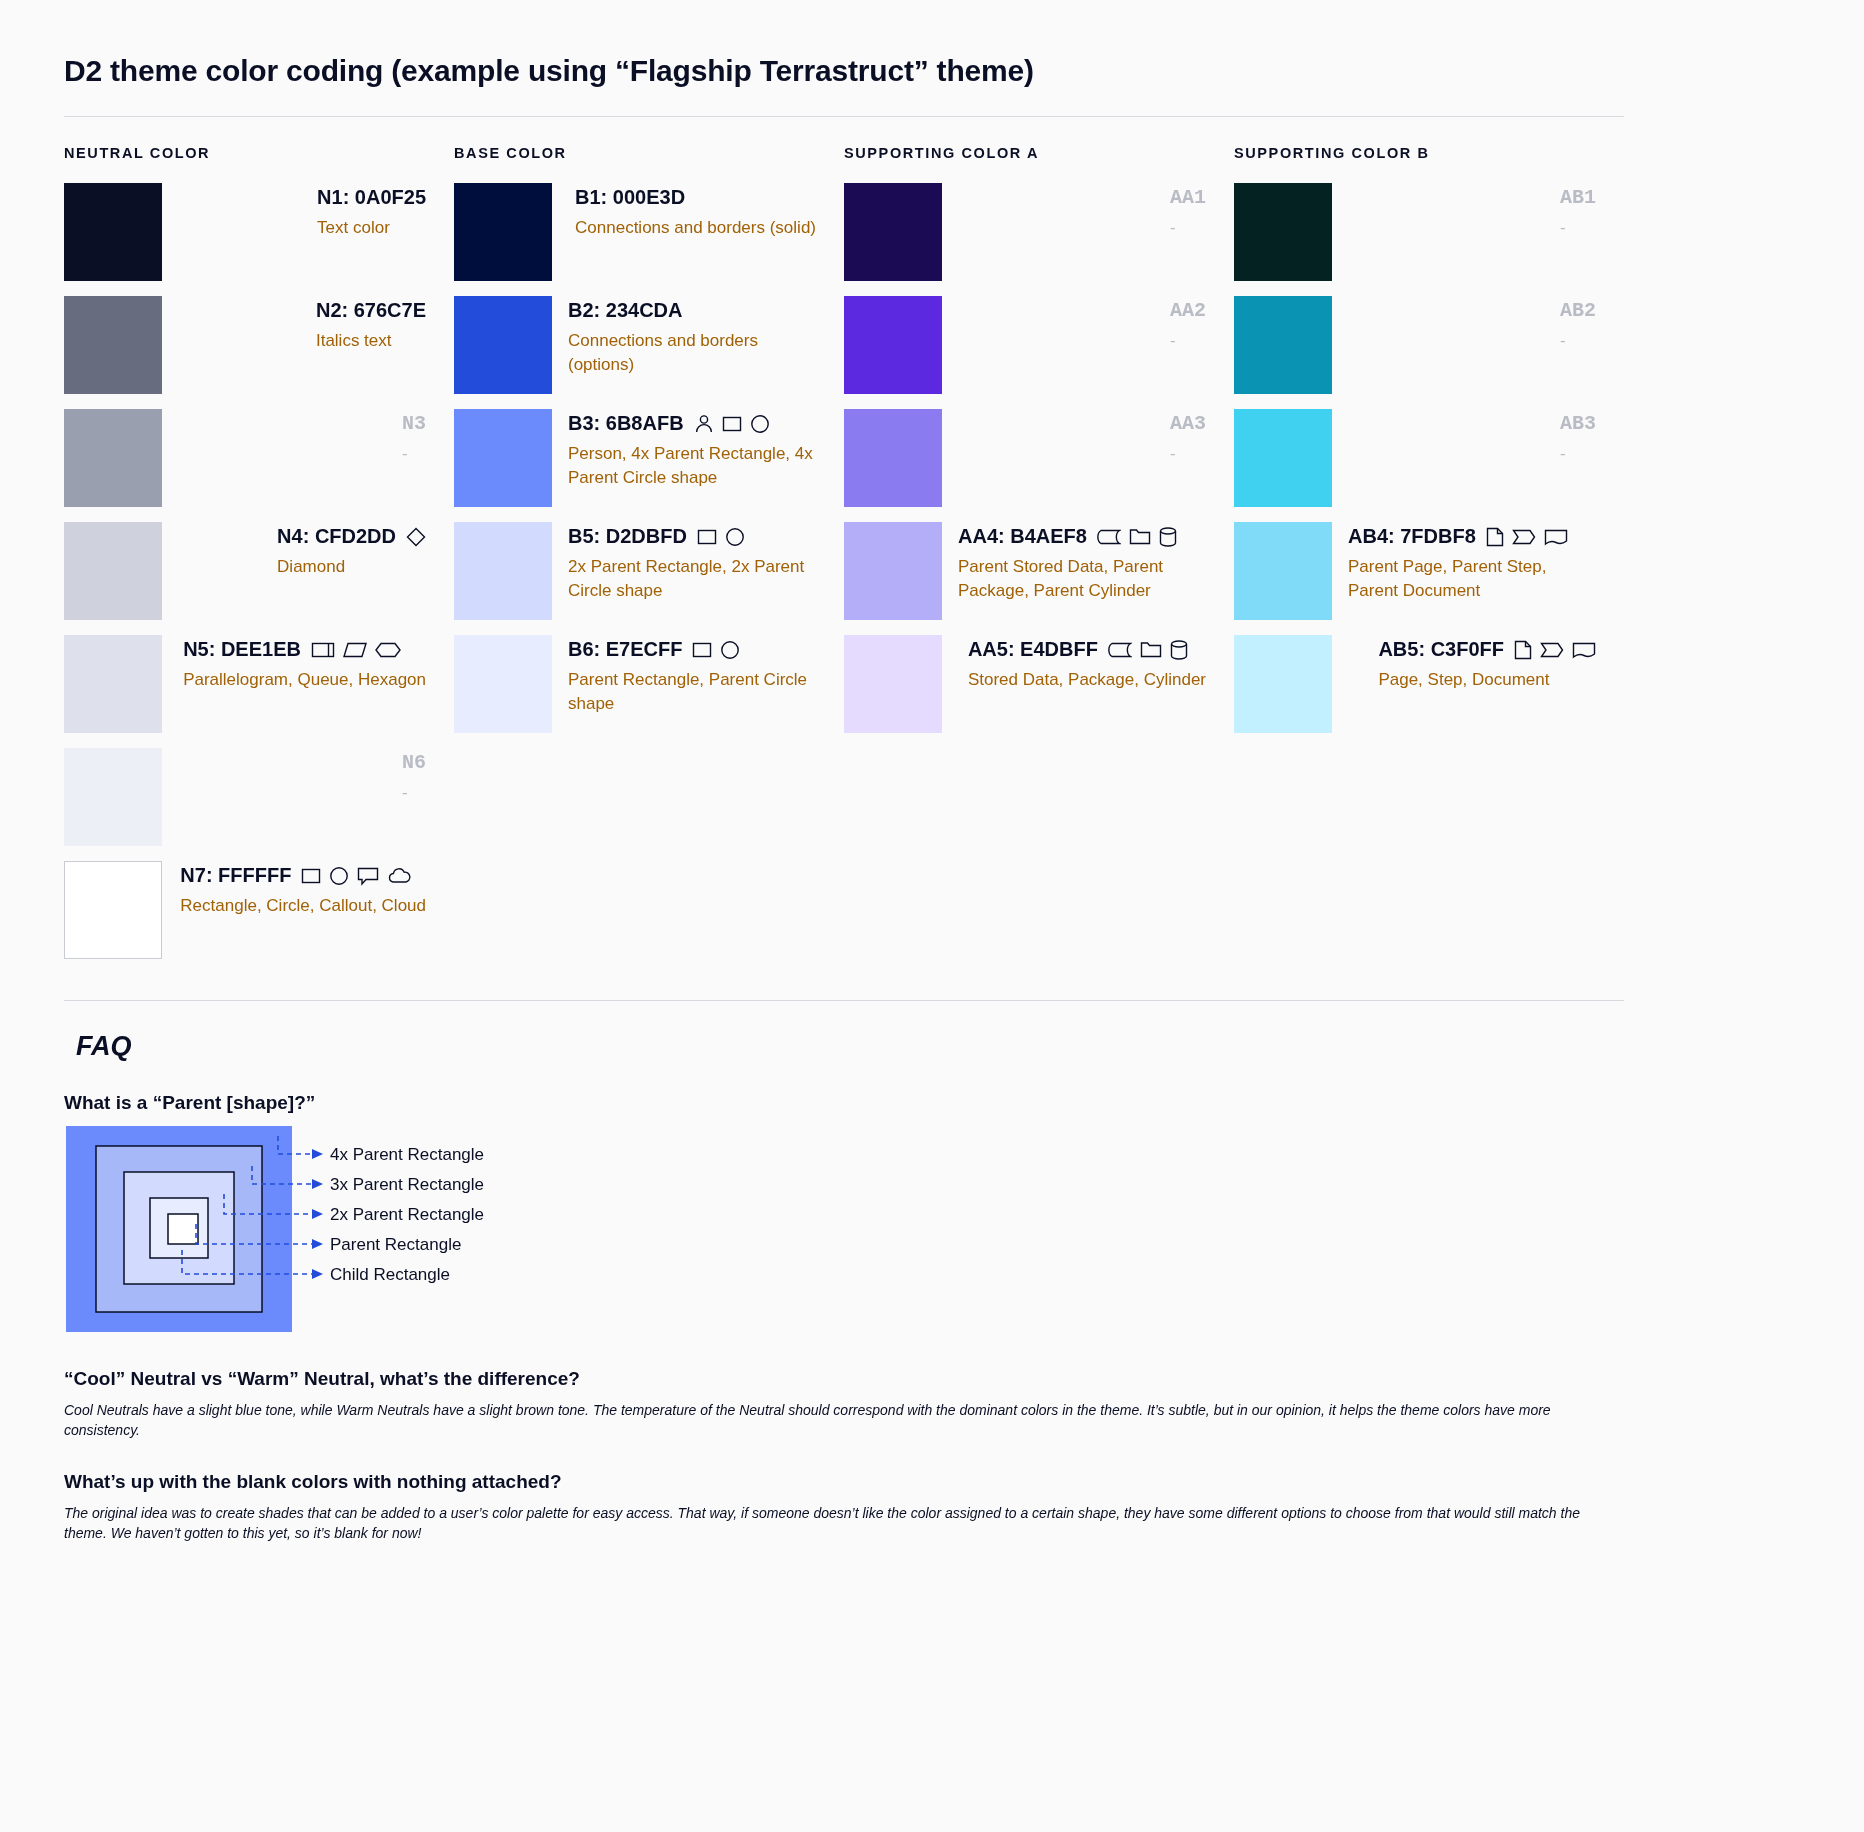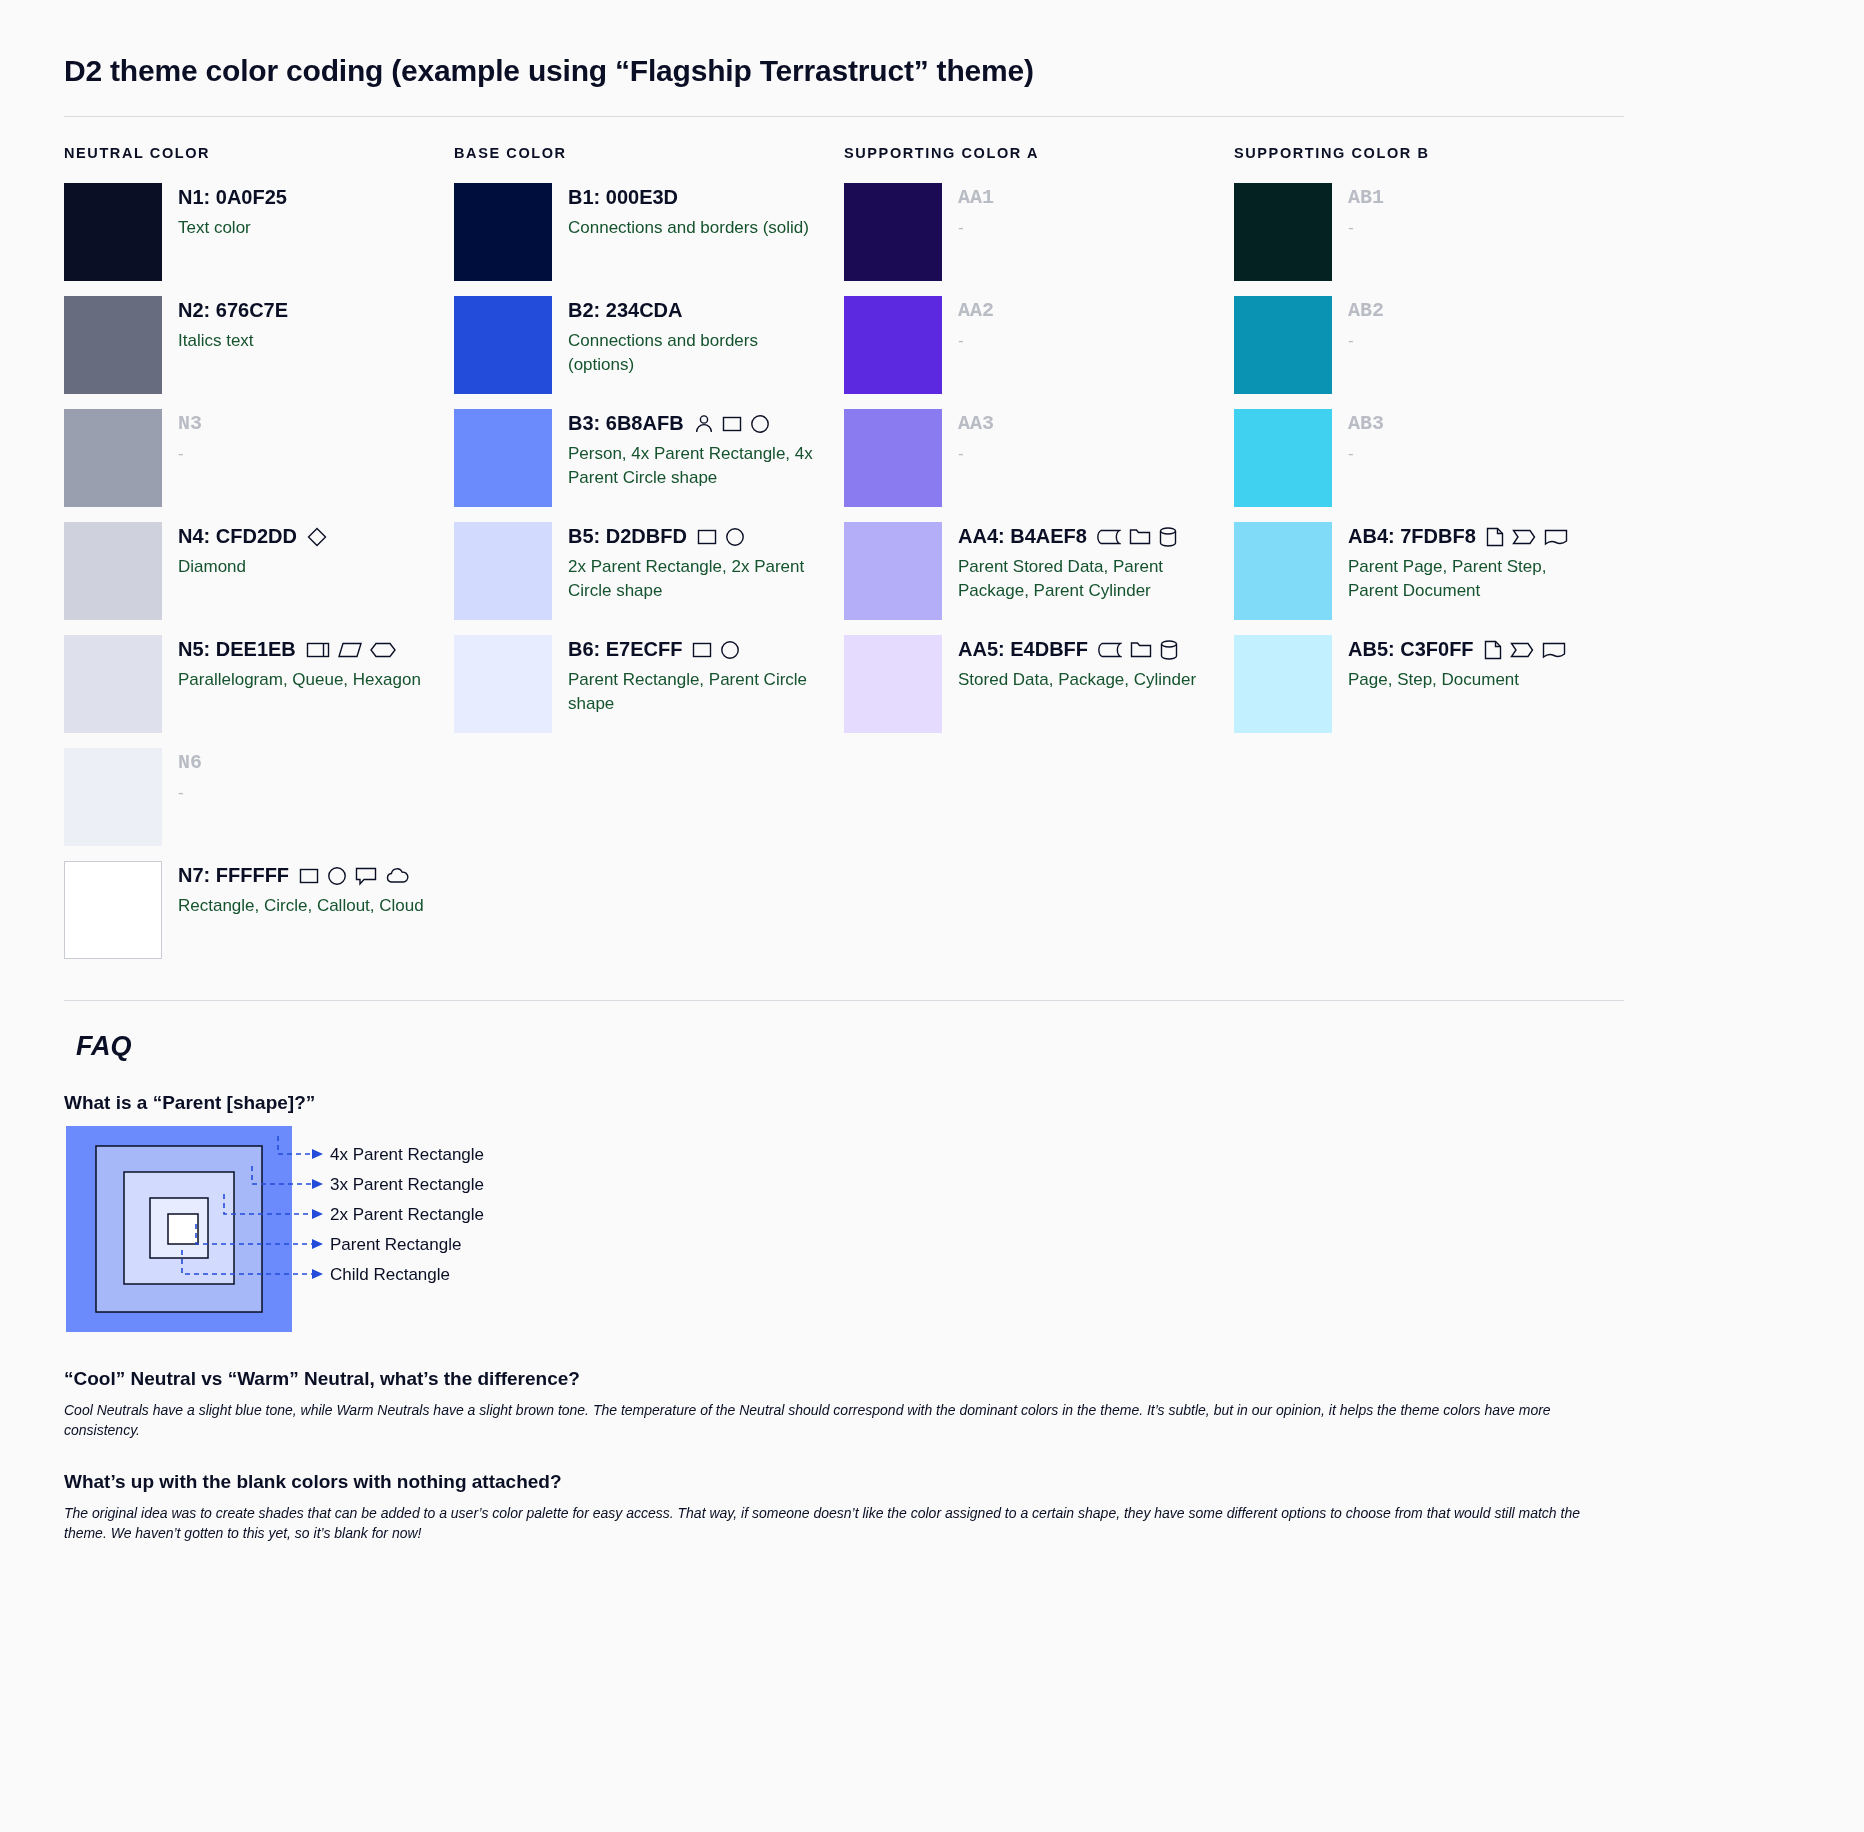--- a/index.html
+++ b/index.html
@@ -37,20 +37,21 @@
     font-weight: bold;
     letter-spacing: 1.6px;
     color: #0A0F25;
     margin-bottom: 22px;
   }
   .swatch-row {
     display: flex;
     align-items: flex-start;
     margin-bottom: 15px;
     min-height: 98px;
+    justify-content: space-between;
   }
   .swatch {
     width: 98px;
     height: 98px;
     flex: 0 0 98px;
     border: 0;
   }
   .swatch.bordered { border: 1px solid #c9ccd3; }
   .swatch-info {
     padding-left: 16px;
@@ -64,21 +65,21 @@
     align-items: center;
     gap: 10px;
     white-space: nowrap;
   }
   .swatch-label.blank { color: #b9bcc4; font-weight: bold; font-family: Liberation Mono, monospace; }
   .swatch-desc {
     font-size: 17px;
     line-height: 1.4;
     margin-top: 6px;
     max-width: 300px;
-    color: #14532d;
+    color: #a16207;
   }
   .swatch-desc.blank { color: #b9bcc4; }
   .glyphs { display: inline-flex; align-items: center; gap: 8px; }
   .glyphs svg { display: block; }
   .faq {
     margin-top: 30px;
   }
   h2.faq-title {
     font-size: 27px;
     font-weight: bold;

